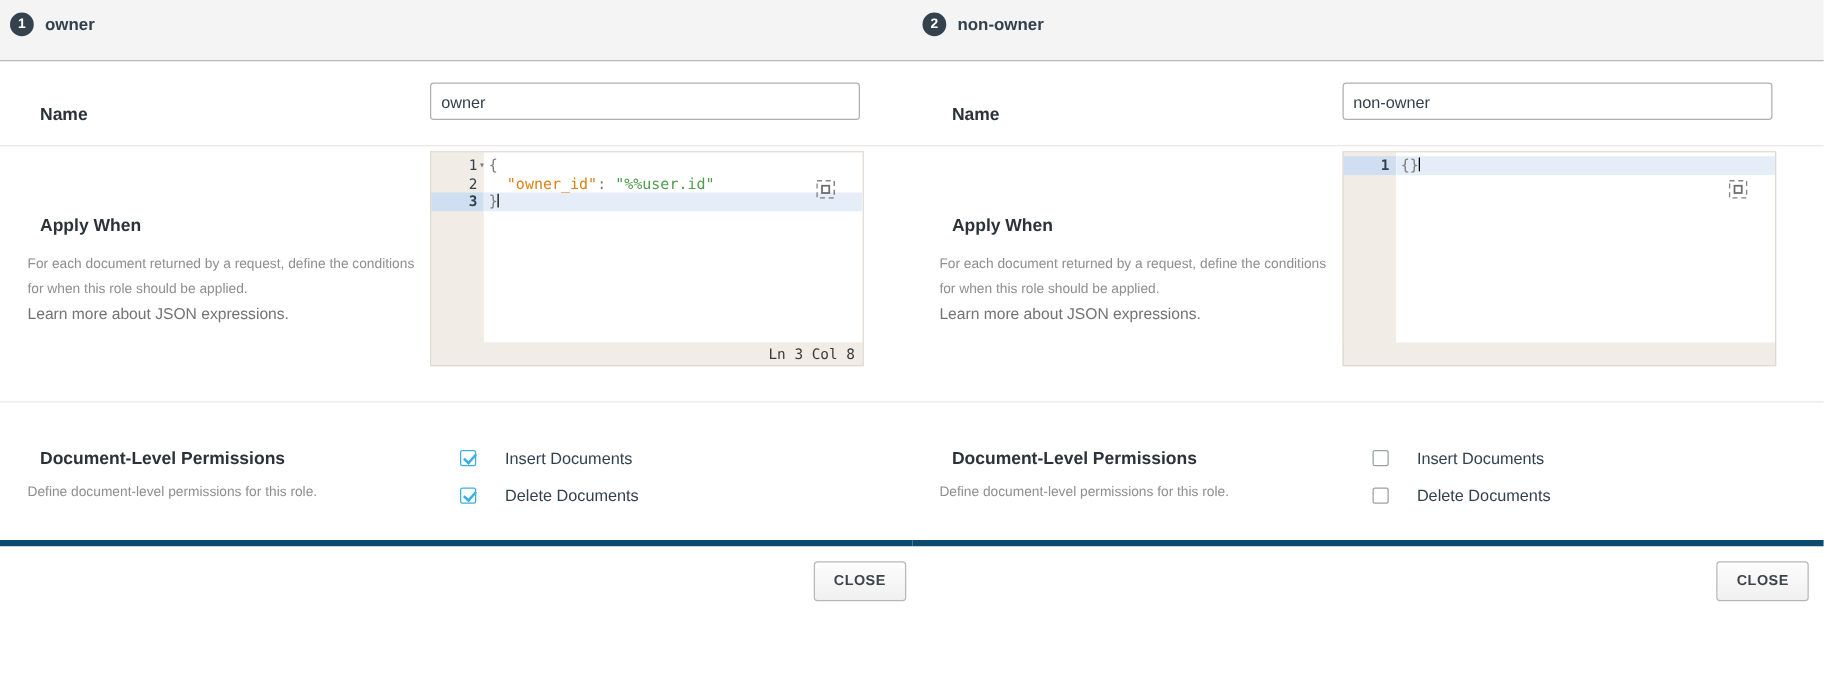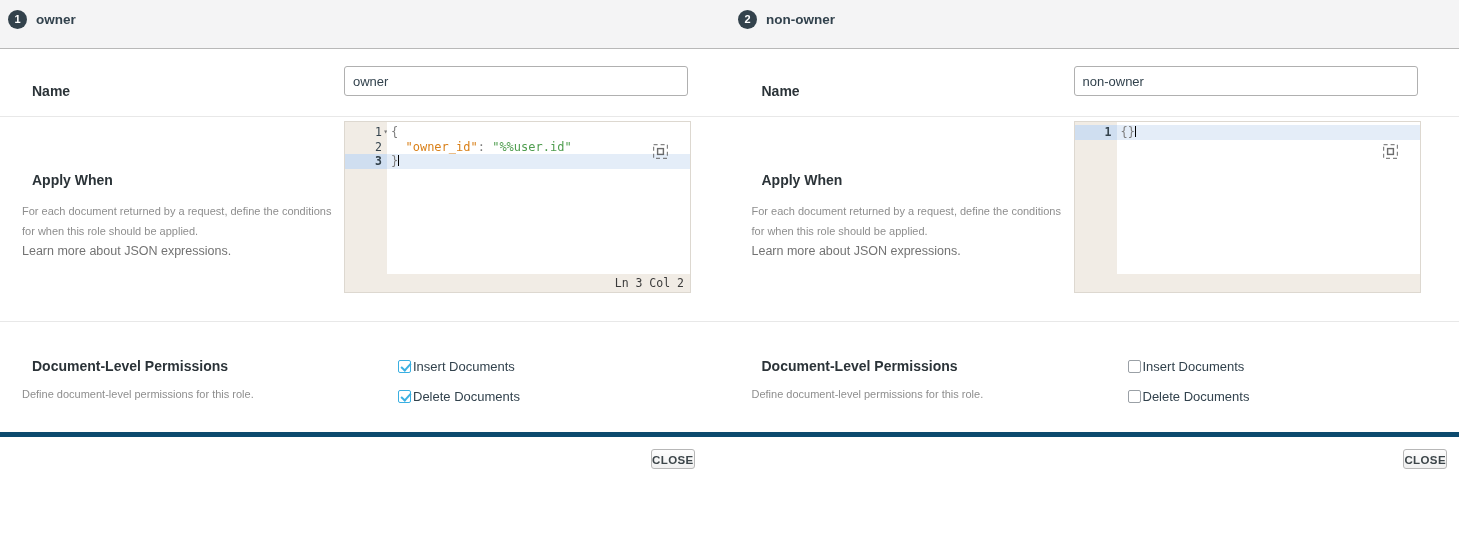--- a/index.html
+++ b/index.html
@@ -225,23 +225,22 @@
     flex: 0 0 368px;
     padding-top: 26px;
   }
   .perm-row .row-title { margin-bottom: 10px; }
   .perm-list {
     padding-top: 29px;
   }
   .perm-item {
     display: flex;
     align-items: center;
-    gap: 2px;
+    gap: 23px;
     height: 30px;
-    margin-left: 30px;
   }
   .cbox {
     width: 13px;
     height: 13px;
     box-sizing: border-box;
     border-radius: 2px;
     border: 1px solid #9aa0a6;
     background: #ffffff;
     position: relative;
     flex: 0 0 13px;
@@ -273,22 +272,22 @@
   }
   .footer-half {
     width: 729.5px;
     display: flex;
     align-items: center;
     position: relative;
   }
   .btn-close {
     position: absolute;
     top: 12px;
-    padding: 0 0;
-    height: 20px;
+    padding: 0 15px;
+    height: 32px;
     line-height: 21px;
     font-family: "Liberation Sans", sans-serif;
     font-size: 11.5px;
     font-weight: bold;
     letter-spacing: .4px;
     color: #3c4549;
     background: linear-gradient(to bottom, #fdfdfd 0%, #f0f0f0 100%);
     border: 1px solid #b7b7b7;
     border-radius: 3px;
     box-sizing: border-box;
@@ -357,21 +356,21 @@
           </div>
         </div>
         <span class="expand-icon">
           <svg width="15" height="15" viewBox="0 0 15 15">
             <g fill="none" stroke="#5c5c5c" stroke-width="1.2" stroke-dasharray="4 3">
               <rect x="0.6" y="0.6" width="13.8" height="13.8"></rect>
             </g>
             <rect x="4.6" y="4.6" width="5.8" height="5.8" fill="none" stroke="#3b3b3b" stroke-width="1.4"></rect>
           </svg>
         </span>
-        <div class="editor-status">Ln 3 Col 2</div>
+        <div class="editor-status">Ln 3 Col 8</div>
       </div>
     </div>
   </div>
 
   <div class="pane">
     <div class="row apply-row">
       <div class="row-left">
         <div class="row-title">Apply When</div>
         <div class="row-desc">For each document returned by a request, define the conditions for when this role should be applied.</div>
         <a href="#" class="row-link">Learn more about JSON expressions.</a>

